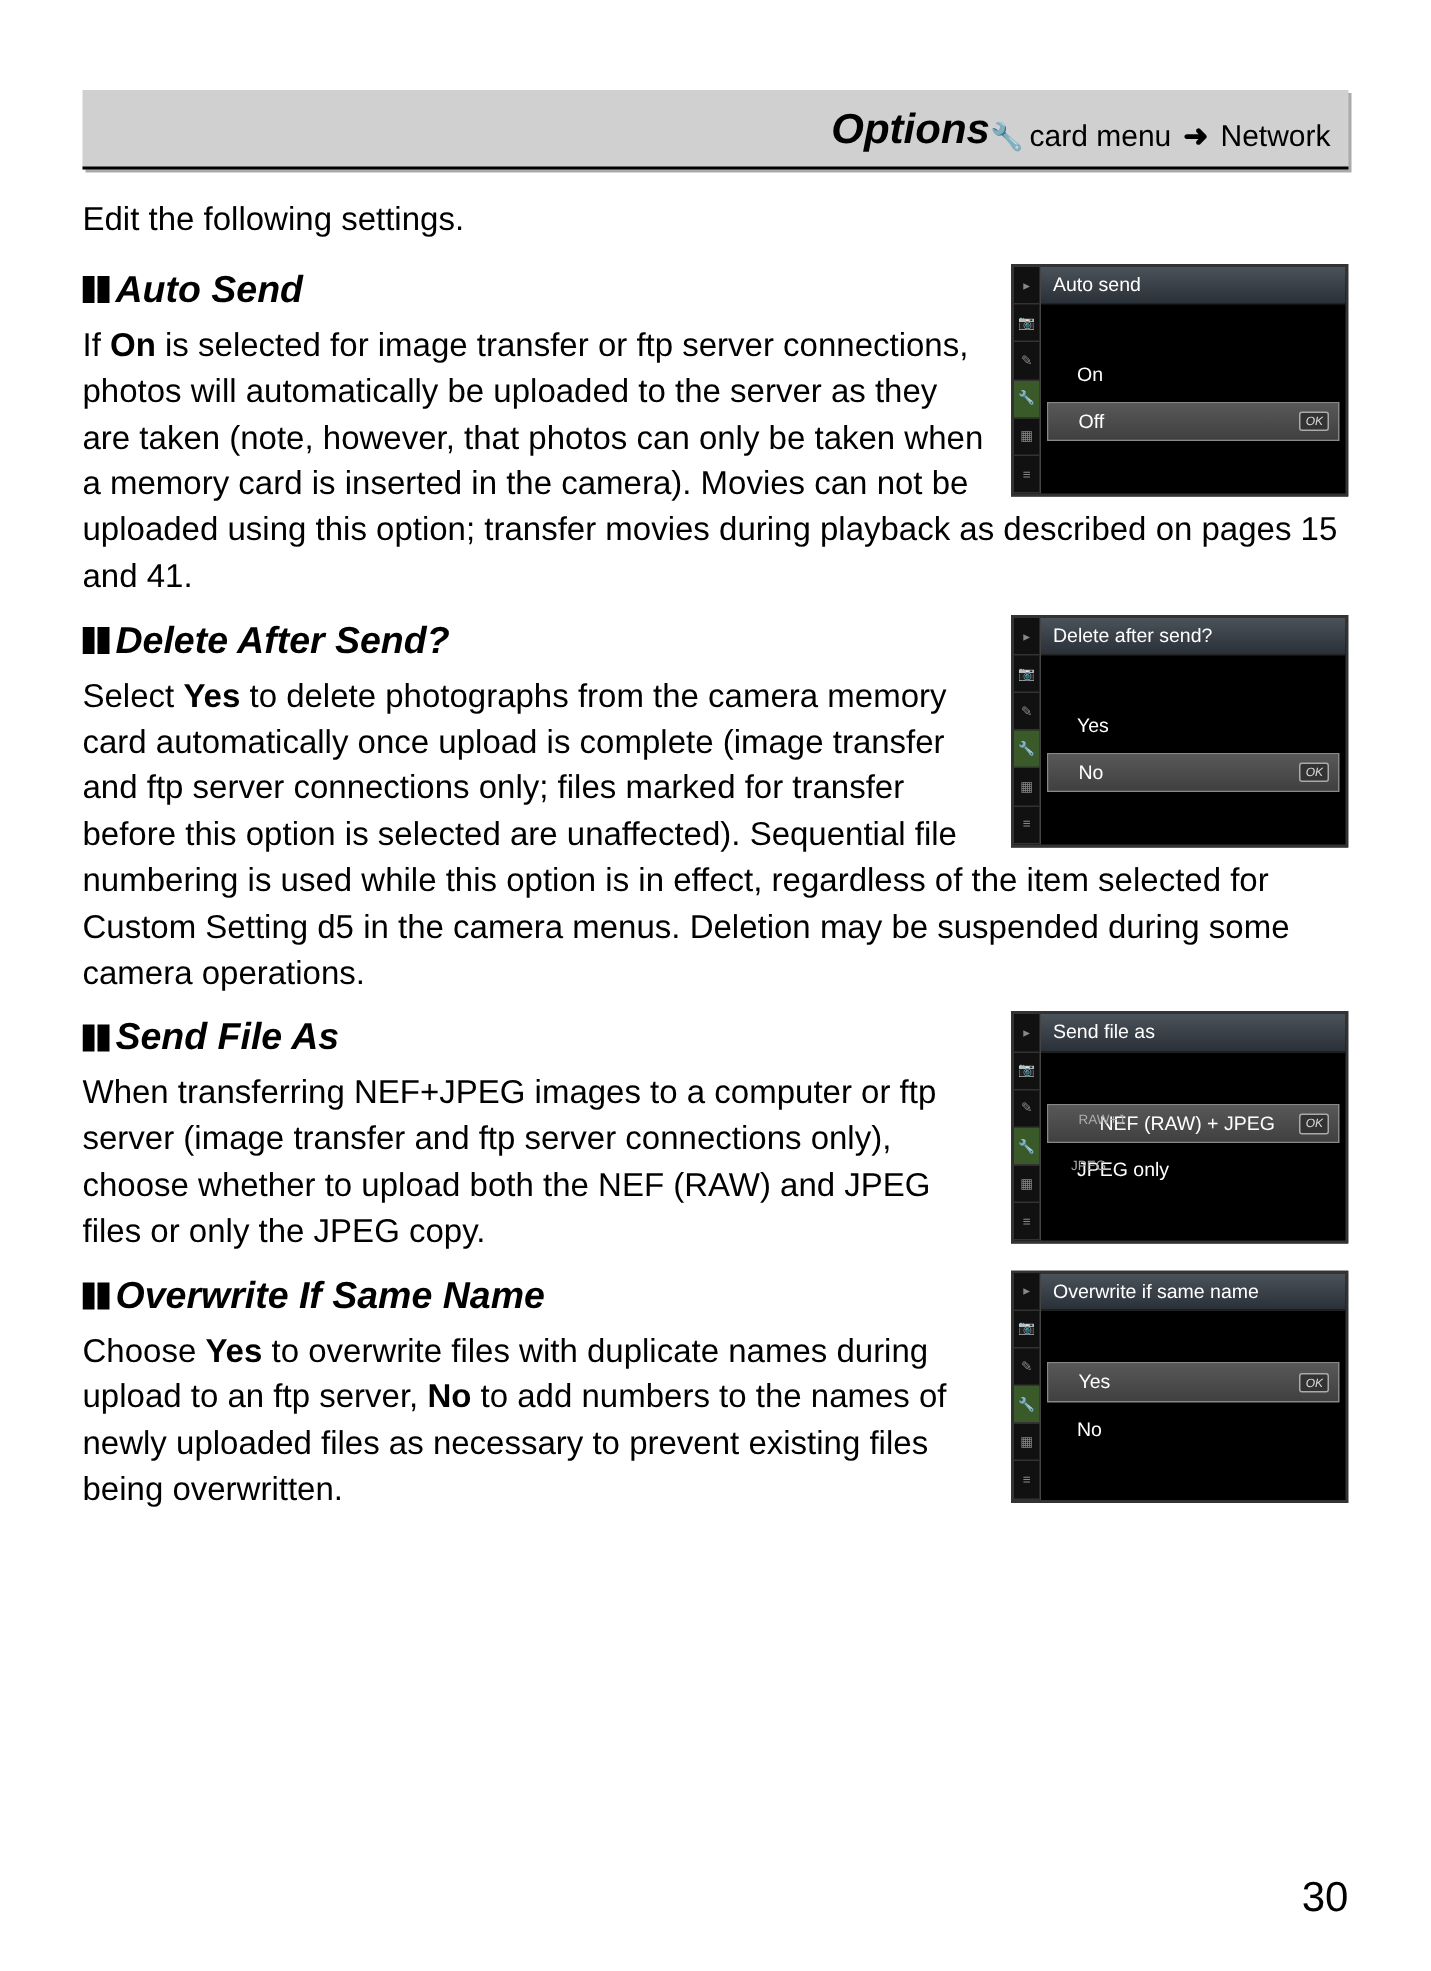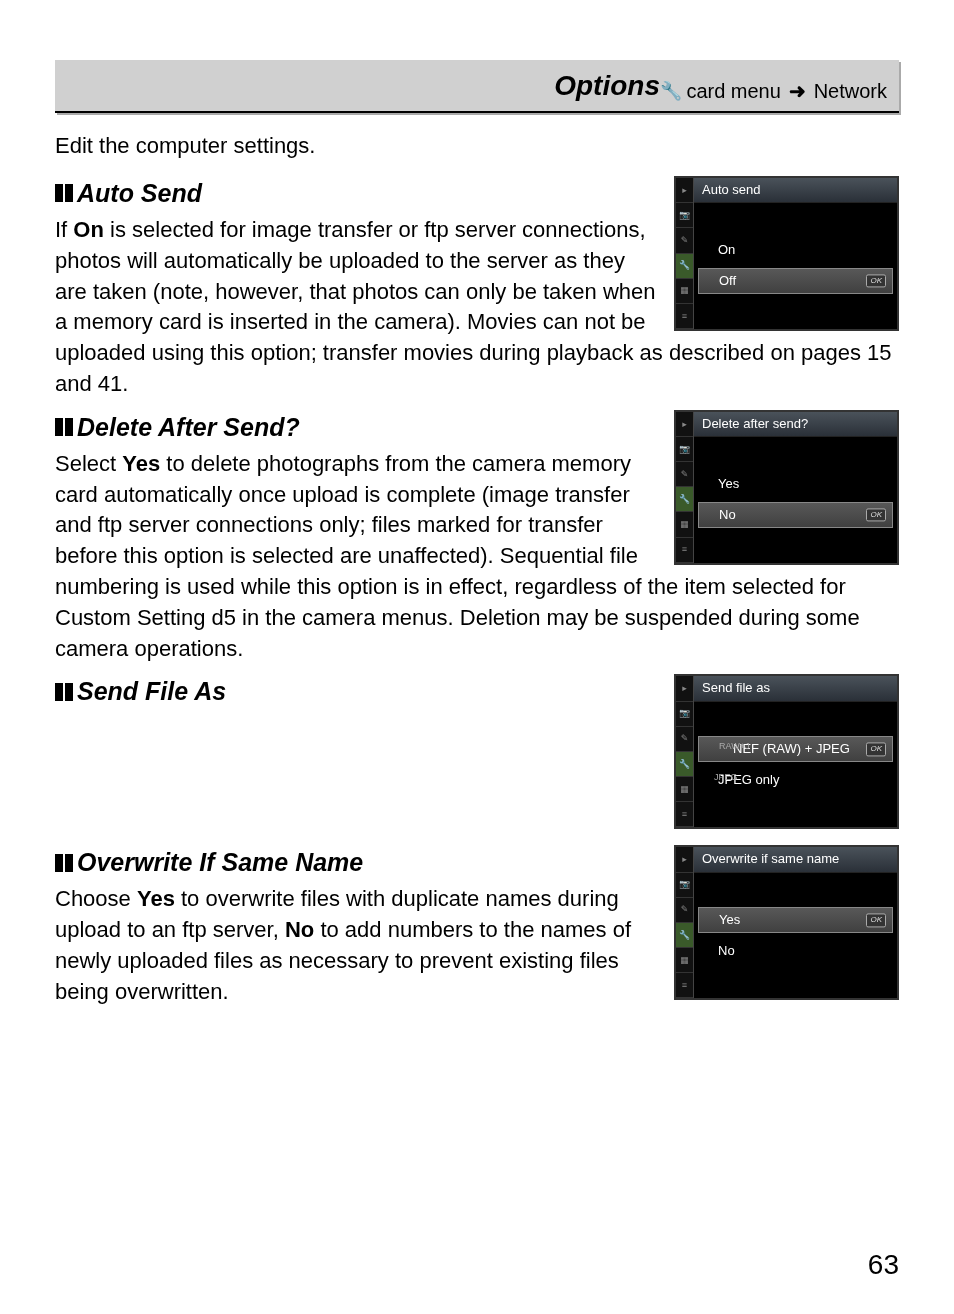--- a/index.html
+++ b/index.html
@@ -160,21 +160,21 @@
 <div class="header-bar">
   <div class="header-title">Options</div>
   <div class="header-breadcrumb">
     <span class="wrench-icon">🔧</span>
     <span>card menu</span>
     <span class="arrow-right">➜</span>
     <span>Network</span>
   </div>
 </div>
 
-<div class="intro-text">Edit the computer settings.</div>
+<div class="intro-text">Edit the following settings.</div>
 
 <div class="section">
   <div class="screenshot">
     <div class="ss-sidebar">
       <div class="ss-sidebar-item">▸</div>
       <div class="ss-sidebar-item">📷</div>
       <div class="ss-sidebar-item">✎</div>
       <div class="ss-sidebar-item hl">🔧</div>
       <div class="ss-sidebar-item">▦</div>
       <div class="ss-sidebar-item">≡</div>
@@ -260,20 +260,21 @@
       </div>
     </div>
   </div>
   <div class="section-title">
     <span class="double-bar">
         <span></span>
         <span></span>
       </span>
     <span>Send File As</span>
   </div>
+  <div class="body-text">When transferring NEF+JPEG images to a computer or ftp server (image transfer and ftp server connections only), choose whether to upload both the NEF (RAW) and JPEG files or only the JPEG copy.</div>
 </div>
 
 <div class="section">
   <div class="screenshot">
     <div class="ss-sidebar">
       <div class="ss-sidebar-item">▸</div>
       <div class="ss-sidebar-item">📷</div>
       <div class="ss-sidebar-item">✎</div>
       <div class="ss-sidebar-item hl">🔧</div>
       <div class="ss-sidebar-item">▦</div>
@@ -295,13 +296,13 @@
         <span></span>
         <span></span>
       </span>
     <span>Overwrite If Same Name</span>
   </div>
   <div class="body-text">
     <span>Choose </span><b>Yes</b><span> to overwrite files with duplicate names during upload to an ftp server, </span><b>No</b><span> to add numbers to the names of newly uploaded files as necessary to prevent existing files being overwritten.</span>
   </div>
 </div>
 
-<div class="page-num">63</div>
+<div class="page-num">30</div>
 
 </body></html>

